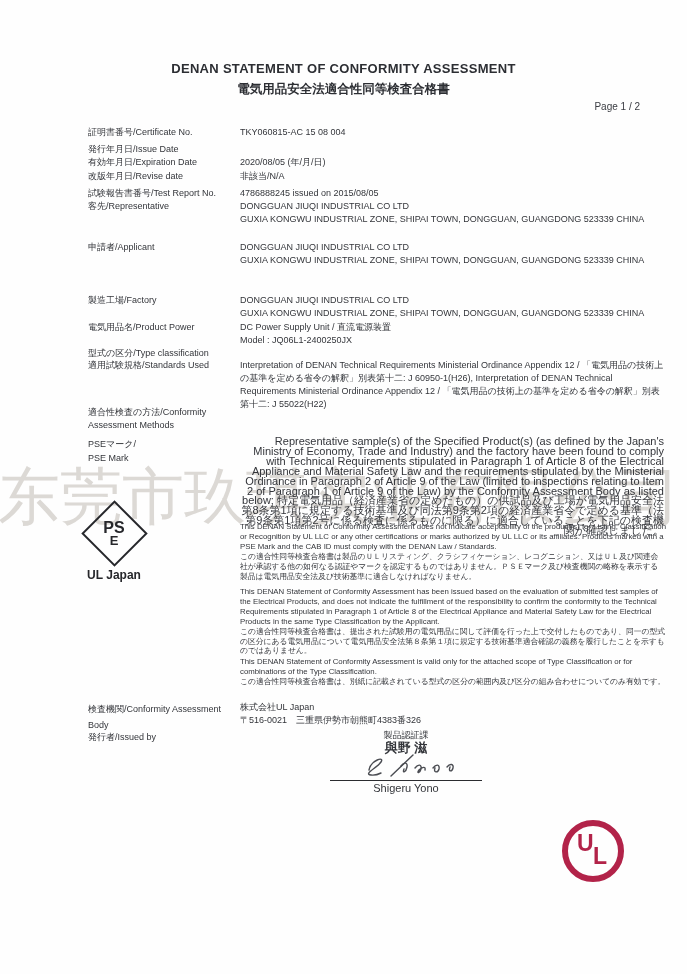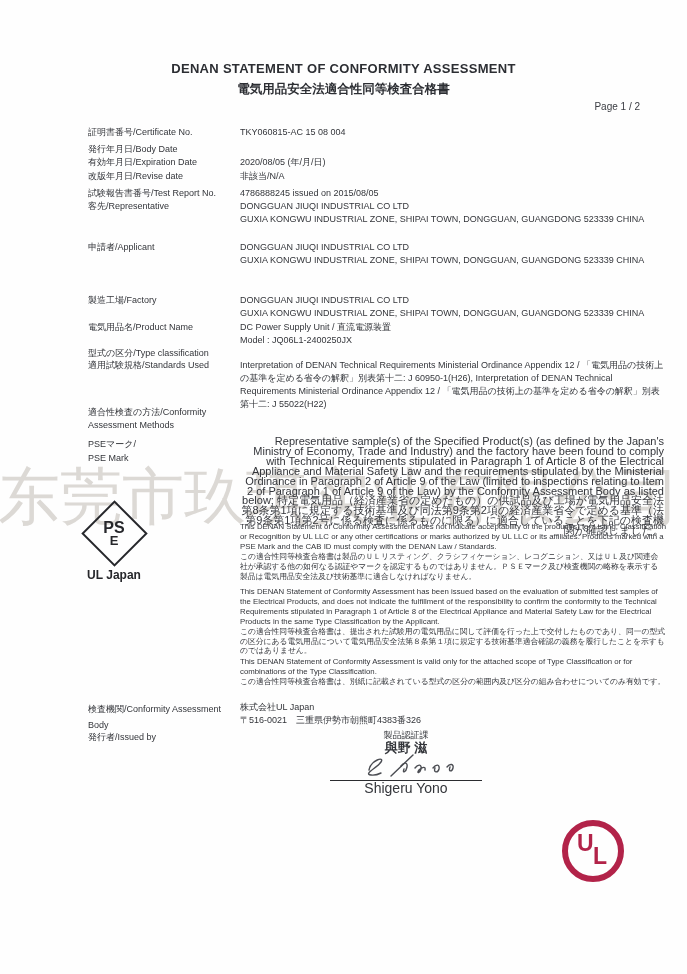--- a/index.html
+++ b/index.html
@@ -63,21 +63,21 @@
   }
   .pse-ps{font-size:16px;font-weight:bold;line-height:15px;}
   .pse-e{font-size:13px;font-weight:bold;line-height:12px;}
   .pse-caption{margin-top:11px;font-size:12px;font-weight:bold;color:#26272b;}
   
   .sig-block{position:absolute;left:330px;top:729px;width:152px;text-align:center;}
   .sig-dept{font-size:9px;line-height:12px;}
   .sig-name{font-size:13px;line-height:13px;font-weight:600;}
   .sig-script{margin:0 auto;display:block;}
   .sig-line{border:none;border-top:1.2px solid #2b2c30;margin:0;width:152px;}
-  .sig-roman{font-size:14px;line-height:12px;margin-top:1px;}
+  .sig-roman{font-size:11px;line-height:12px;margin-top:1px;}
   
   .ul-logo{
     position:absolute;left:562px;top:820px;width:62px;height:62px;
     border:6px solid #b22349;border-radius:50%;box-sizing:border-box;
   }
   .ul-u{position:absolute;left:9px;top:4px;font-size:23px;font-weight:bold;color:#b22349;}
   .ul-l{position:absolute;left:25px;top:17px;font-size:23px;font-weight:bold;color:#b22349;}
 </style>
 </head>
 <body>
@@ -90,21 +90,21 @@
 
     <div class="doc-title">DENAN STATEMENT OF CONFORMITY ASSESSMENT</div>
     <div class="doc-subtitle">電気用品安全法適合性同等検査合格書</div>
     <div class="page-indicator">Page 1 / 2</div>
 
     <div class="row" style="top:126px">
       <div class="lbl">証明書番号/Certificate No.</div>
       <div class="val">TKY060815-AC 15 08 004</div>
     </div>
     <div class="row" style="top:143px">
-      <div class="lbl">発行年月日/Body Date</div>
+      <div class="lbl">発行年月日/Issue Date</div>
     </div>
     <div class="row" style="top:156px">
       <div class="lbl">有効年月日/Expiration Date</div>
       <div class="val">2020/08/05 (年/月/日)</div>
     </div>
     <div class="row" style="top:170px">
       <div class="lbl">改版年月日/Revise date</div>
       <div class="val">非該当/N/A</div>
     </div>
     <div class="row" style="top:187px">
@@ -120,21 +120,21 @@
       <div class="lbl">申請者/Applicant</div>
       <div class="val">DONGGUAN JIUQI INDUSTRIAL CO LTD
 GUXIA KONGWU INDUSTRIAL ZONE, SHIPAI TOWN, DONGGUAN, GUANGDONG 523339 CHINA</div>
     </div>
     <div class="row" style="top:294px">
       <div class="lbl">製造工場/Factory</div>
       <div class="val">DONGGUAN JIUQI INDUSTRIAL CO LTD
 GUXIA KONGWU INDUSTRIAL ZONE, SHIPAI TOWN, DONGGUAN, GUANGDONG 523339 CHINA</div>
     </div>
     <div class="row" style="top:321px">
-      <div class="lbl">電気用品名/Product Name</div>
+      <div class="lbl">電気用品名/Product Power</div>
       <div class="val">DC Power Supply Unit / 直流電源装置
 Model : JQ06L1-2400250JX</div>
     </div>
     <div class="row" style="top:347px">
       <div class="lbl">型式の区分/Type classification</div>
     </div>
     <div class="row" style="top:359px">
       <div class="lbl">適用試験規格/Standards Used</div>
       <div class="val">Interpretation of DENAN Technical Requirements Ministerial Ordinance Appendix 12 / 「電気用品の技術上の基準を定める省令の解釈」別表第十二: J 60950-1(H26), Interpretation of DENAN Technical Requirements Ministerial Ordinance Appendix 12 / 「電気用品の技術上の基準を定める省令の解釈」別表第十二: J 55022(H22)</div>
     </div>

